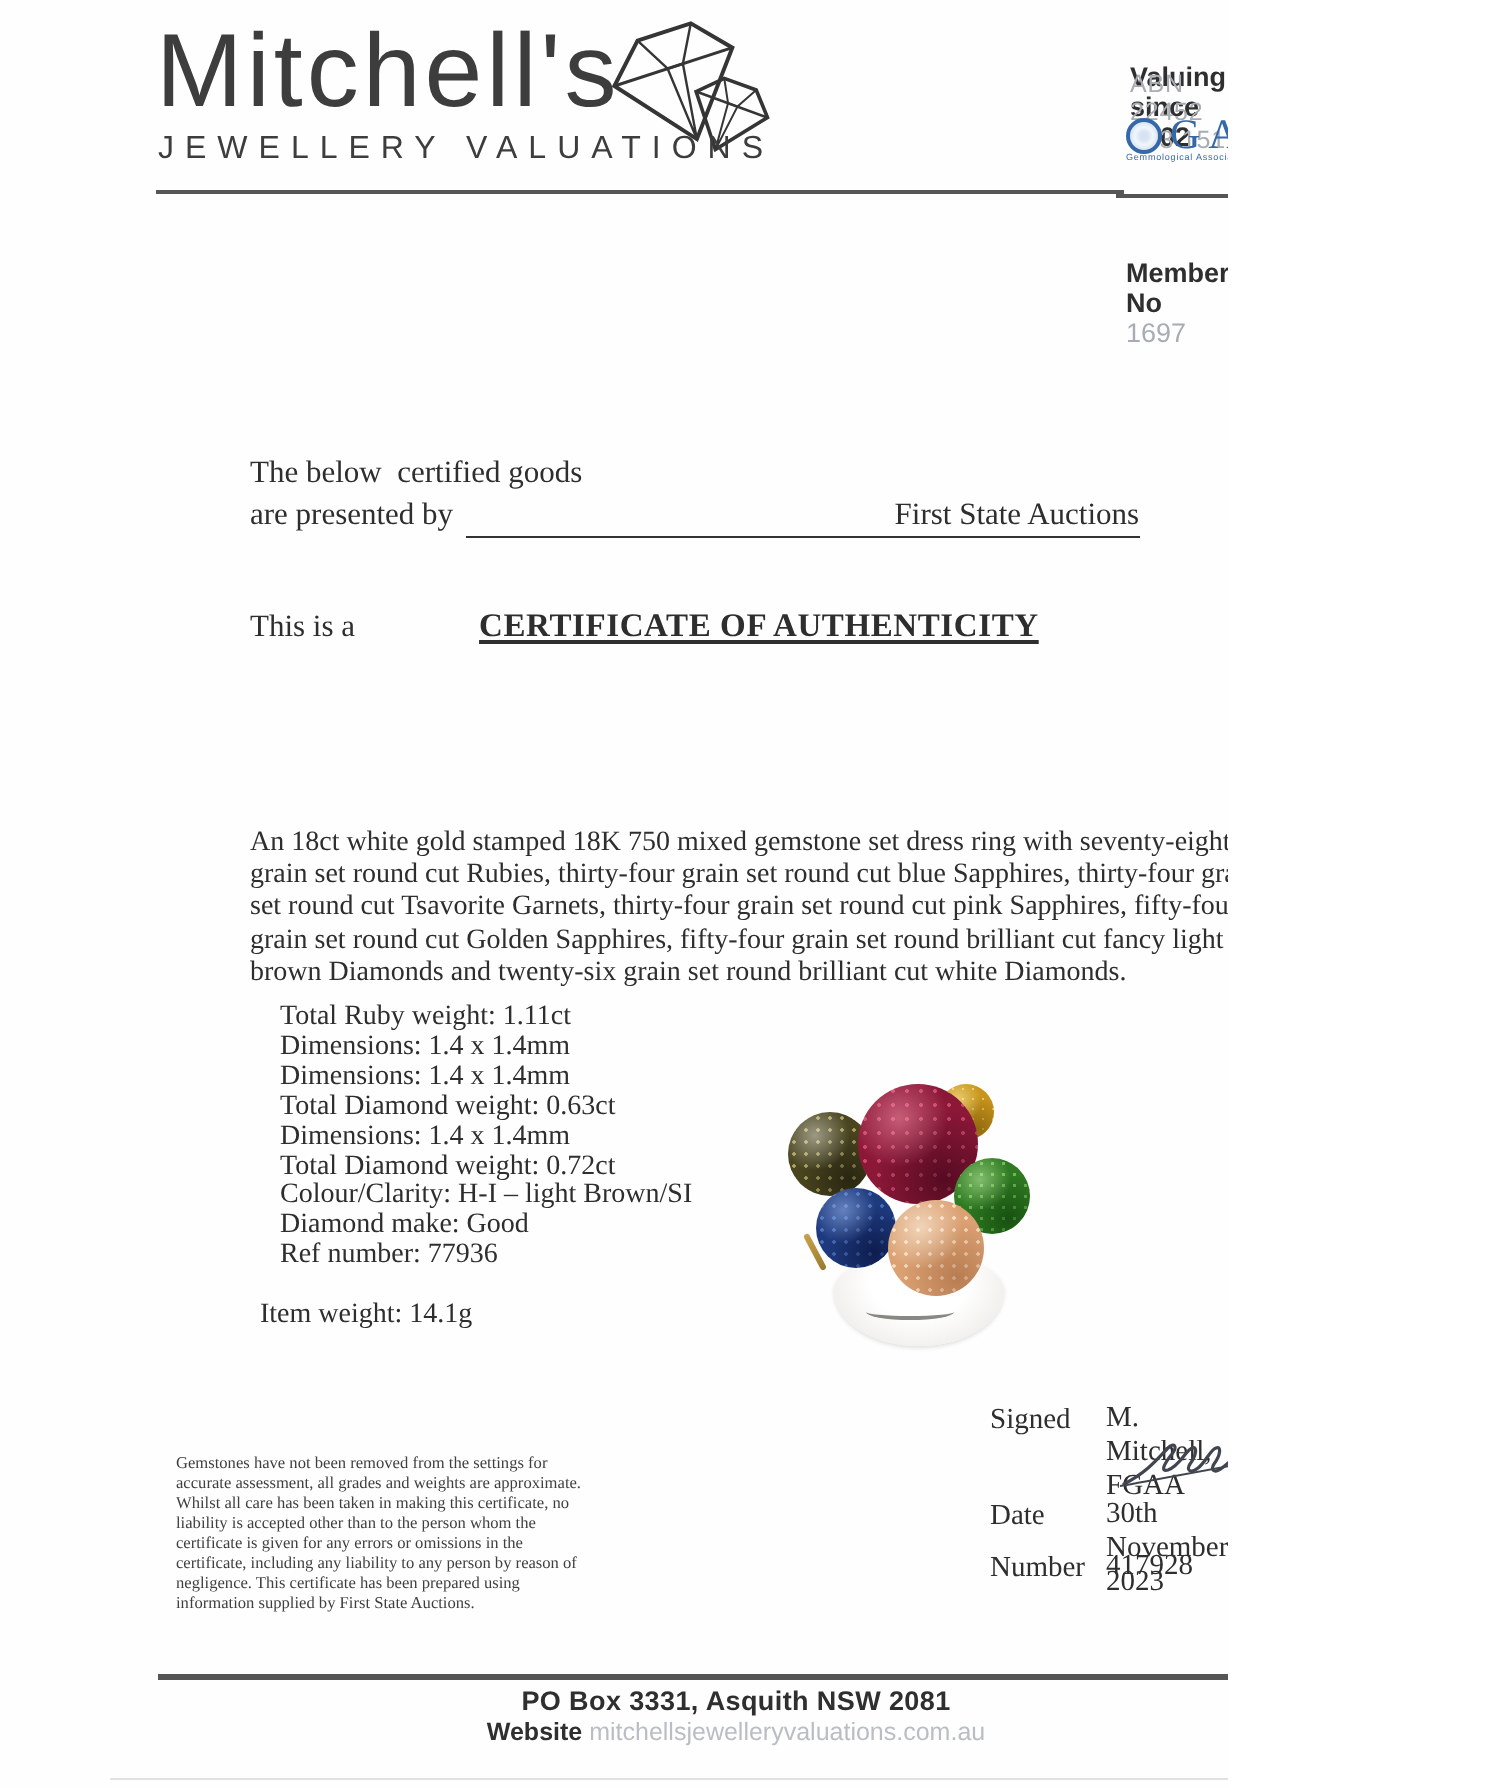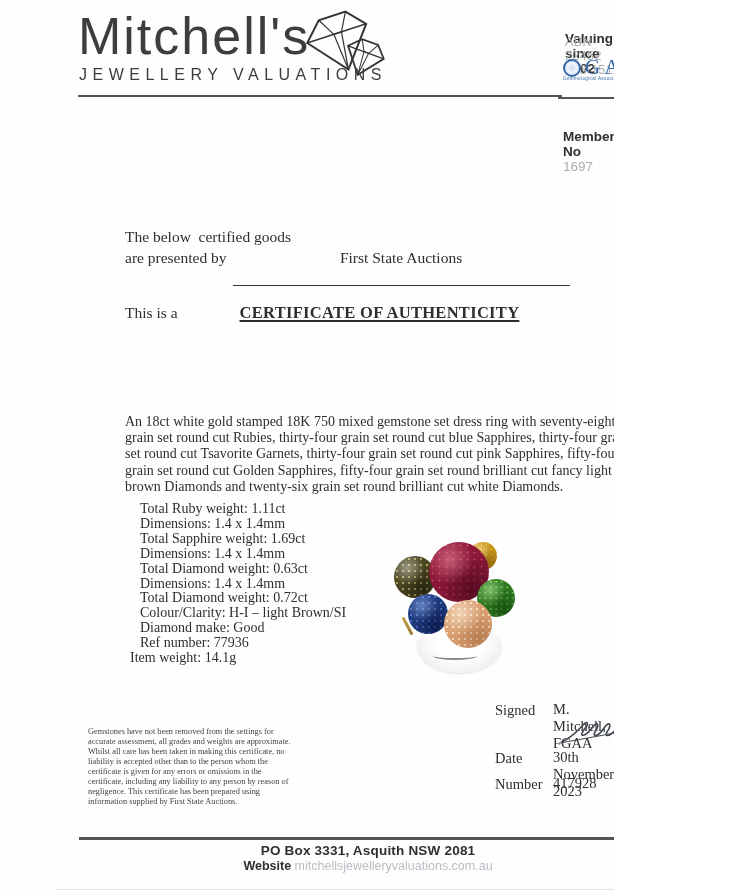--- a/index.html
+++ b/index.html
@@ -39,21 +39,21 @@
     font-size:4.5px; color:#3568a8; letter-spacing:.4px; width:100px; }
   .member { left:563px; top:81px; font-family:"Liberation Sans", sans-serif;
     font-size:13.5px; color:#2f2f2f; font-weight:bold;margin-top:48px; }
   .member .no { font-weight:normal; color:#a8adb3; }
   .member-rule { left:558px; top:97px; width:100px; height:2px; background:#555; }
 
   
   .presented-1 { left:125px; top:228px; font-size:15.5px; white-space:pre-wrap; }
   .presented-2 { left:125px; top:249px; font-size:15.5px; }
   .presenter-line { display:inline-block; width:337px; margin-left:6px;
-    border-bottom:1.5px solid #333; text-align:center; padding-bottom:18px; }
+    border-bottom:1.5px solid #333; text-align:right; padding-bottom:1px; }
 
   
   .title-row { left:125px; top:303px; font-size:15.5px; }
   .title-heading { margin-left:62px; font-weight:bold; font-size:16.5px;
     letter-spacing:.3px; text-decoration:underline;
     text-decoration-thickness:1.5px; text-underline-offset:2px; }
 
   
   .description { left:125px; top:414px; width:505px; font-size:14px;
     line-height:16.2px; }
@@ -174,21 +174,20 @@
 
   <div class="abs title-row">
     <span>This is a</span><span class="title-heading">CERTIFICATE OF AUTHENTICITY</span>
   </div>
 
   <div class="abs description">An 18ct white gold stamped 18K 750 mixed gemstone set dress ring with seventy-eight grain set round cut Rubies, thirty-four grain set round cut blue Sapphires, thirty-four grain set round cut Tsavorite Garnets, thirty-four grain set round cut pink Sapphires, fifty-four grain set round cut Golden Sapphires, fifty-four grain set round brilliant cut fancy light brown Diamonds and twenty-six grain set round brilliant cut white Diamonds.</div>
 
   <div class="abs details">
     <div>Total Ruby weight: 1.11ct</div>
     <div>Dimensions: 1.4 x 1.4mm</div>
-    <div>Total Sapphire weight: 1.69ct</div>
     <div>Dimensions: 1.4 x 1.4mm</div>
     <div>Total Diamond weight: 0.63ct</div>
     <div>Dimensions: 1.4 x 1.4mm</div>
     <div>Total Diamond weight: 0.72ct</div>
     <div>Colour/Clarity: H-I – light Brown/SI</div>
     <div>Diamond make: Good</div>
     <div>Ref number: 77936</div>
   </div>
   <div class="abs item-weight">Item weight: 14.1g</div>
 

